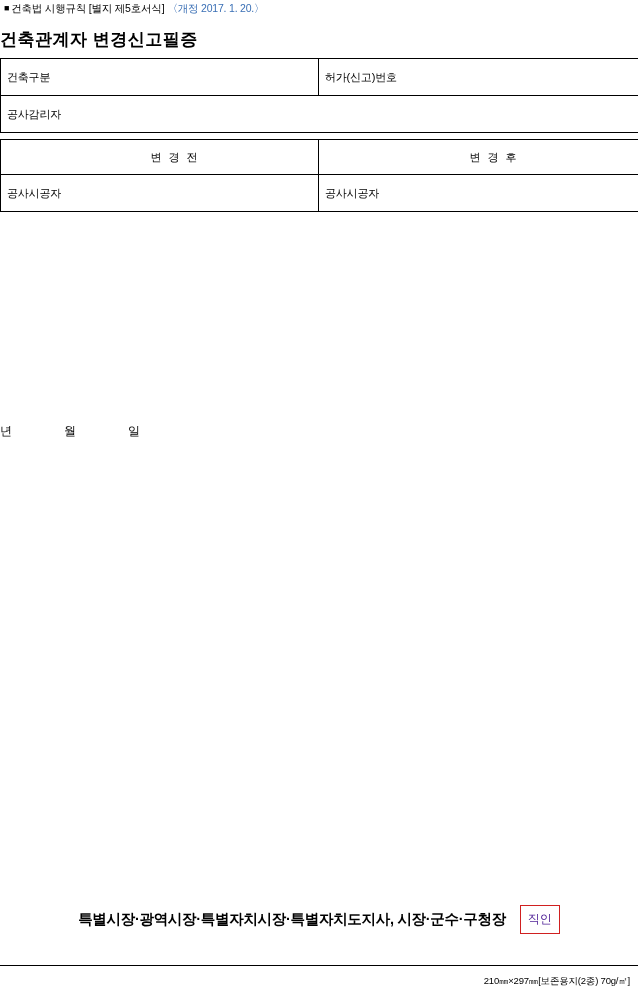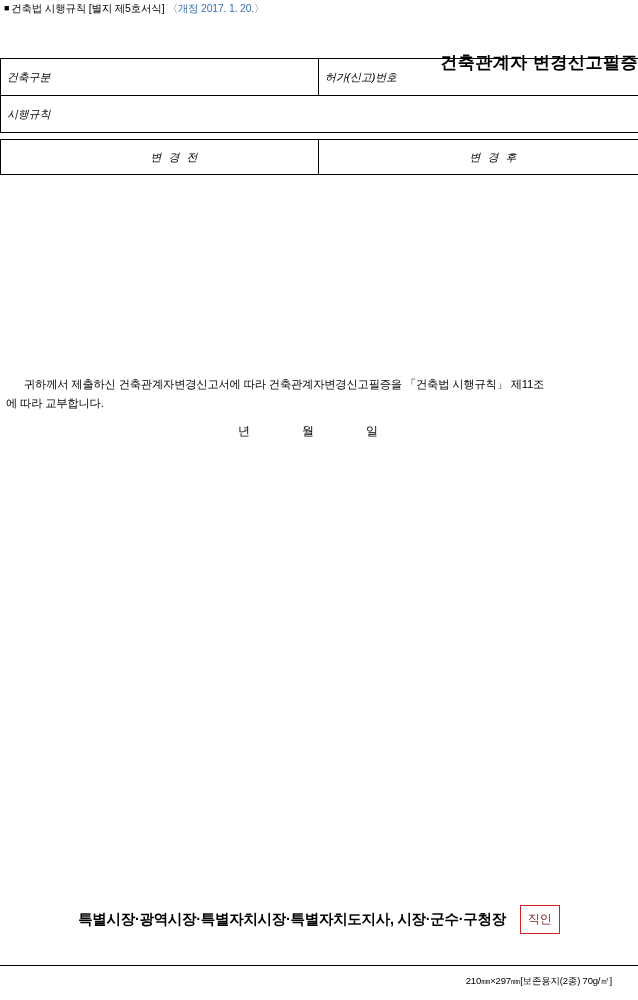--- a/index.html
+++ b/index.html
@@ -40,46 +40,44 @@
     color: #3a6fb5;
     margin-left: 3px;
   }
 
   
   .doc-title {
     position: absolute;
     top: 28px;
     left: 0;
     width: 638px;
-    text-align: right;
+    text-align: left;
     font-size: 17px;
     font-weight: bold;
     letter-spacing: 0.5px;
-    margin-top: 23px;
   }
 
   
   .table-wrap {
     position: absolute;
     top: 58px;
     left: 0;
     width: 638px;
   }
   table.form {
     border-collapse: collapse;
     width: 638px;
     table-layout: fixed;
   }
   table.form td {
     border: 1px solid #000;
     font-size: 11px;
     padding: 5px 6px;
     vertical-align: middle;
     height: 21px;
-    font-style: italic;
   }
   .cell-label { letter-spacing: -0.2px; }
 
   table.form td.centered {
     text-align: center;
     letter-spacing: 2px;
   }
   table.form tr.tall td { height: 26px; }
   table.form tr.head td { height: 24px; padding-left: 37px; }
 
@@ -96,21 +94,21 @@
     letter-spacing: -0.2px;
   }
   .para .indent { display: inline-block; width: 18px; }
 
   
   .dateline {
     position: absolute;
     top: 423px;
     left: 0;
     width: 638px;
-    text-align: center;
+    text-align: left;
     padding-right: 14px;
     box-sizing: border-box;
     font-size: 12px;
   }
   .dateline span { display: inline-block; }
   .dateline .y { margin-right: 52px; }
   .dateline .m { margin-right: 52px; }
   .dateline .d { margin-right: 8px; }
 
   
@@ -121,21 +119,21 @@
     width: 638px;
     text-align: center;
     font-size: 14.5px;
     font-weight: bold;
     letter-spacing: -0.3px;
   }
   .sig-text { vertical-align: middle; }
   .seal {
     display: inline-block;
     border: 1.5px solid #d02020;
-    color: #7f1d1d;
+    color: #4c1d95;
     font-size: 12px;
     font-weight: normal;
     padding: 5px 7px;
     margin-left: 14px;
     vertical-align: middle;
     letter-spacing: 0;
   }
 
   
   .bottom-rule {
@@ -144,21 +142,21 @@
     left: 0;
     width: 638px;
     border-top: 1px solid #000;
   }
   .footnote {
     position: absolute;
     top: 975px;
     left: 0;
     width: 638px;
     text-align: right;
-    padding-right: 26px;
+    padding-right: 8px;
     box-sizing: border-box;
     font-size: 9.5px;
     letter-spacing: -0.2px;
   }
 </style>
 </head>
 <body>
 
 <div class="page">
 
@@ -173,43 +171,43 @@
       <colgroup>
         <col style="width:318px">
         <col style="width:320px">
       </colgroup>
       <tbody>
         <tr class="tall">
           <td class="cell-label">건축구분</td>
           <td class="cell-label">허가(신고)번호</td>
         </tr>
         <tr class="tall">
-          <td class="cell-label" colspan="2">시행규칙</td>
+          <td class="cell-label" colspan="2">공사감리자</td>
         </tr>
       </tbody>
     </table>
 
     <table class="form" style="margin-top:6px">
       <colgroup>
         <col style="width:318px">
         <col style="width:320px">
       </colgroup>
       <tbody>
         <tr class="head">
           <td class="centered">변 경 전</td>
           <td class="centered">변 경 후</td>
         </tr>
+        <tr class="tall">
+          <td class="cell-label">공사시공자</td>
+          <td class="cell-label">공사시공자</td>
+        </tr>
       </tbody>
     </table>
   </div>
 
-  <div class="para">
-    <span class="indent"></span><span>귀하께서 제출하신 건축관계자변경신고서에 따라 건축관계자변경신고필증을 「건축법 시행규칙」 제11조</span><br>
-    <span>에 따라 교부합니다.</span>
-  </div>
 
   <div class="dateline">
     <span class="y">년</span><span class="m">월</span><span class="d">일</span>
   </div>
 
   <div class="signature">
     <span class="sig-text">특별시장·광역시장·특별자치시장·특별자치도지사, 시장·군수·구청장</span><span class="seal">직인</span>
   </div>
 
   <div class="bottom-rule"></div>

